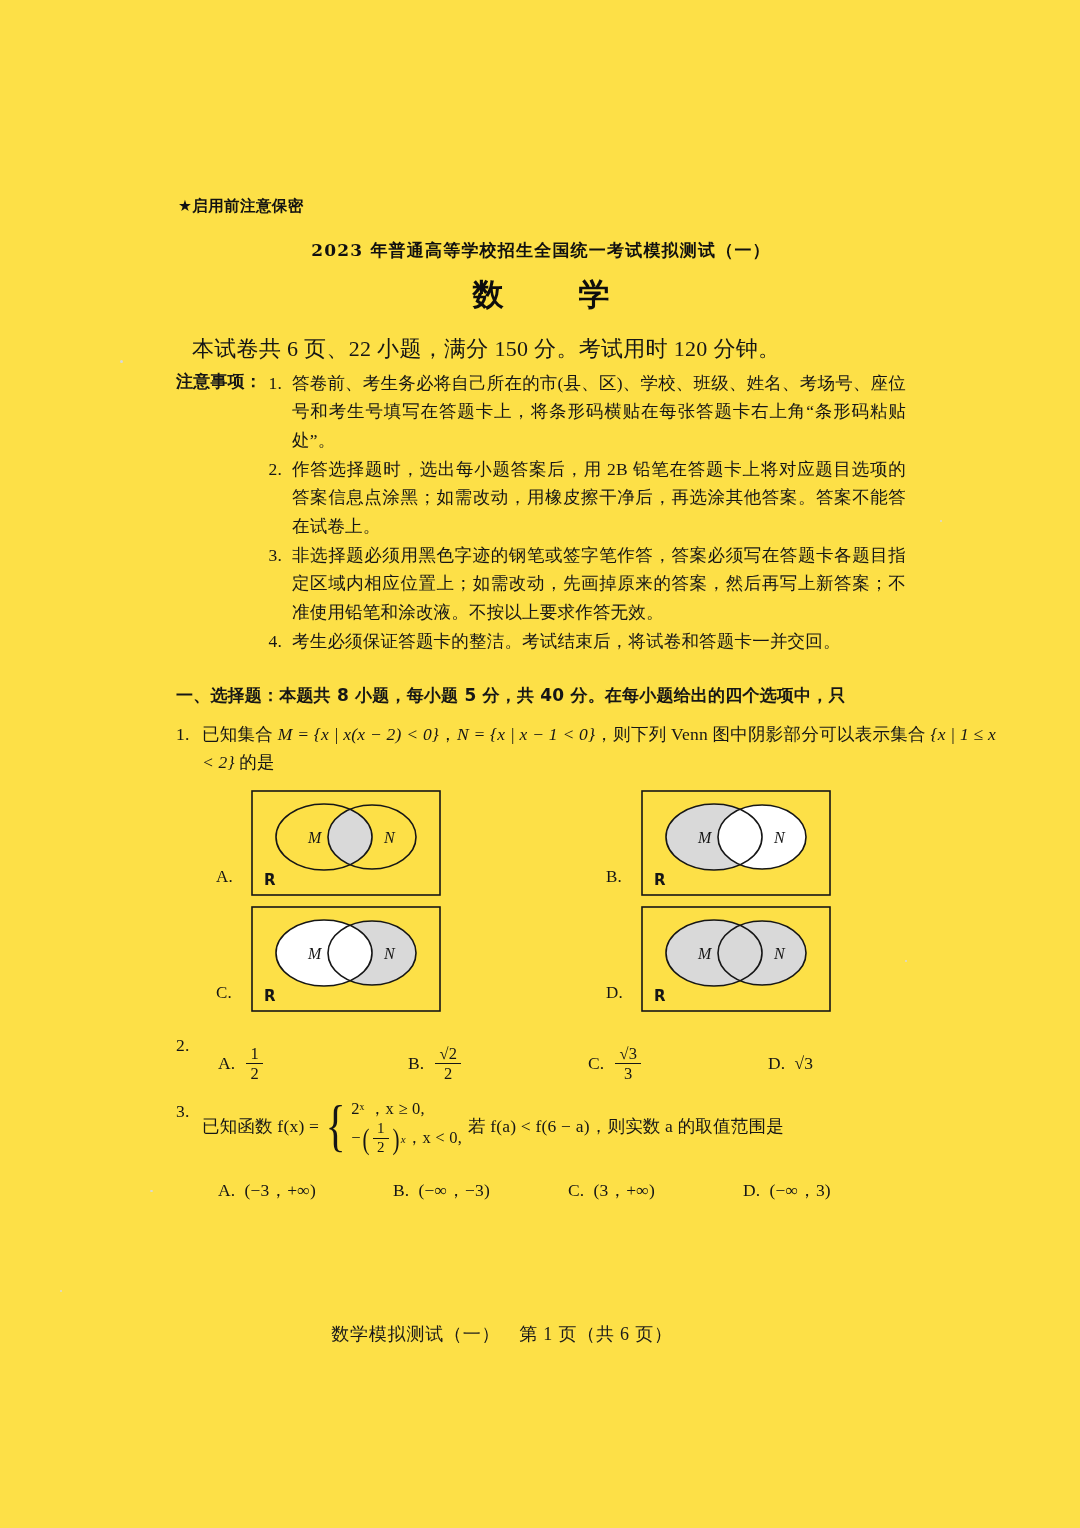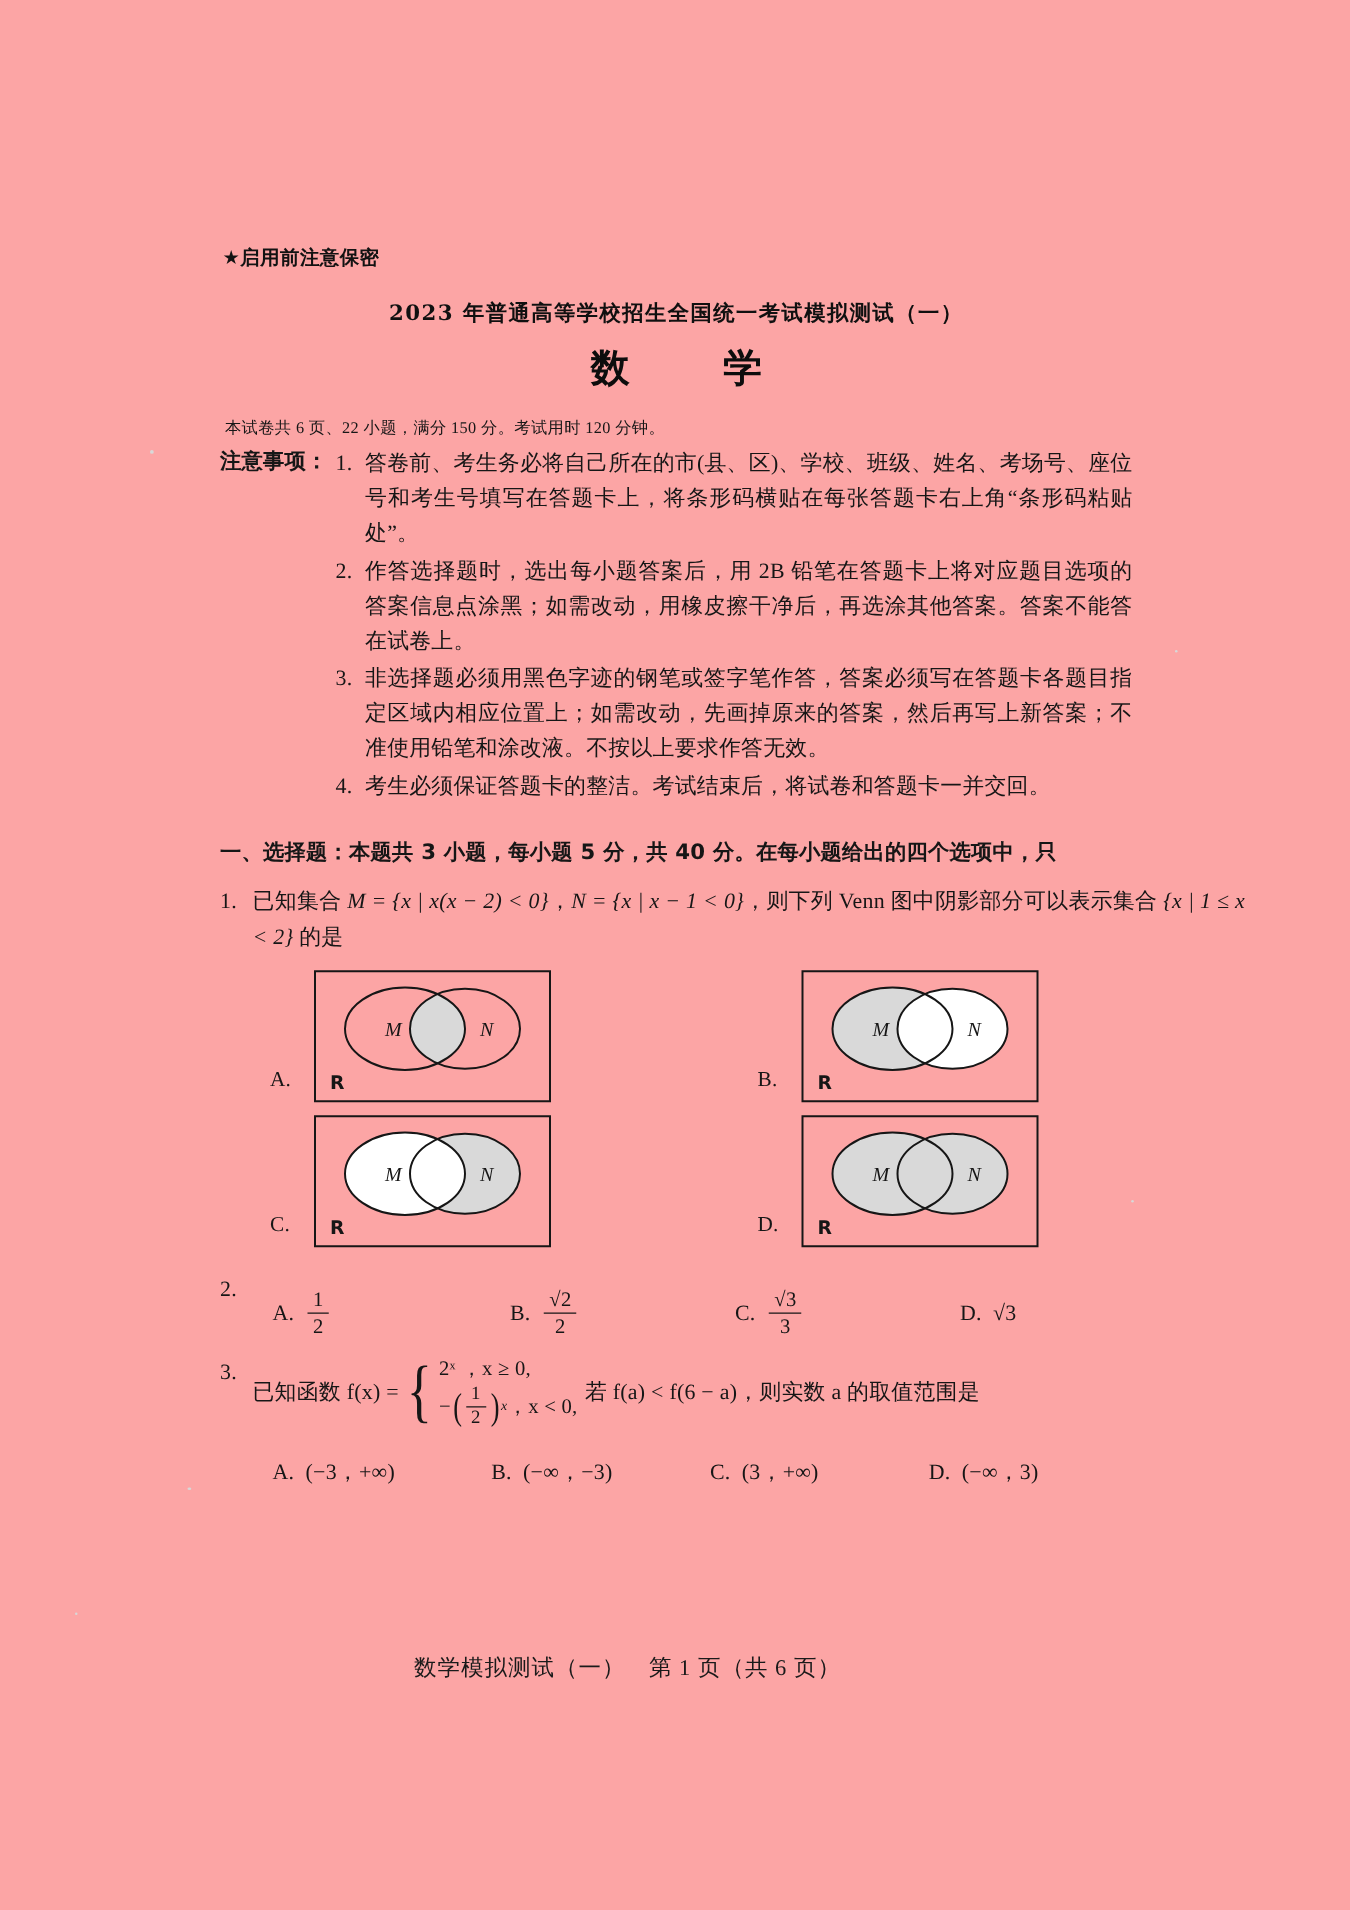--- a/index.html
+++ b/index.html
@@ -15,21 +15,21 @@
     color: #161616;
     overflow: hidden;
   }
 
   
   #sheet {
     position: absolute;
     left: 0; top: 0;
     width: 1080px;
     height: 1528px;
-    background: #fca5a5;
+    background: #fde047;
   }
 
   .content {
     position: absolute;
     left: 176px;
     top: 196px;
     width: 730px;
   }
 
   
@@ -59,23 +59,23 @@
     font-weight: bold;
     font-size: 31px;
     letter-spacing: 22px;
     padding-left: 22px;
     color: #0d0d0d;
     margin: 12px 0 16px 0;
   }
 
   
   .intro-line {
-    font-size: 13px;
+    font-size: 22px;
     line-height: 1.5;
-    margin: 0 0 4px 4px;
+    margin: 0 0 4px 16px;
     letter-spacing: 0.3px;
   }
 
   .notice-block {
     display: flex;
     align-items: flex-start;
     margin-bottom: 0px;
   }
   .notice-label {
     font-family: "DejaVu Sans", "Liberation Sans", sans-serif;
@@ -281,21 +281,21 @@
 
         <div class="notice-item">
           <span class="notice-num">4.</span>
           <span class="notice-text">考生必须保证答题卡的整洁。考试结束后，将试卷和答题卡一并交回。</span>
         </div>
 
       </div>
     </div>
 
     <div class="section-heading">
-      <span>一、选择题：本题共 3 小题，每小题 5 分，共 40 分。在每小题给出的四个选项中，只</span>
+      <span>一、选择题：本题共 8 小题，每小题 5 分，共 40 分。在每小题给出的四个选项中，只</span>
     </div>
 
     <div class="question">
       <div class="q-num">1.</div>
       <div class="q-body">
         <div class="q-text">
           <span>已知集合 </span><span class="mathi">M = {x | x(x − 2) &lt; 0}</span><span>，</span><span class="mathi">N = {x | x − 1 &lt; 0}</span><span>，则下列 Venn 图中阴影部分可</span><span>以表示集合 </span><span class="mathi">{x | 1 ≤ x &lt; 2}</span><span> 的是</span>
         </div>
 
         <div class="venn-grid">

